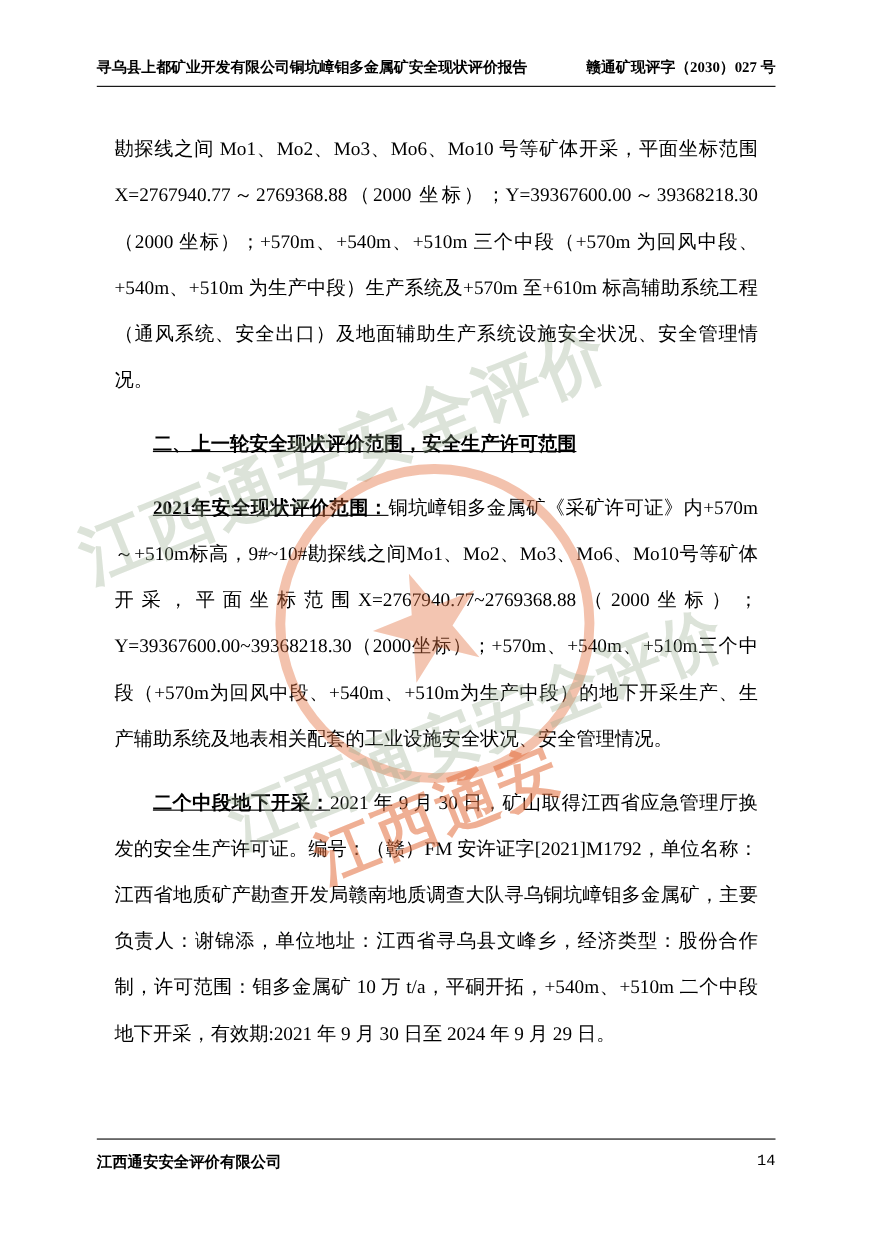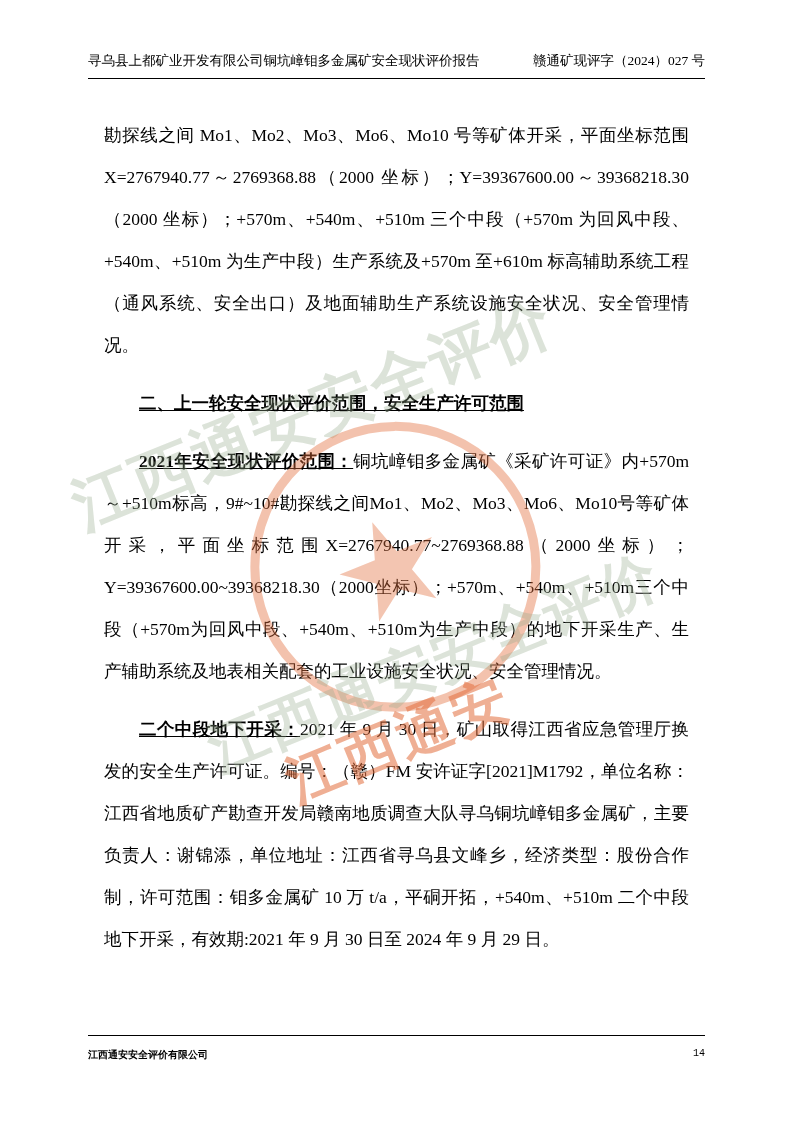--- a/index.html
+++ b/index.html
@@ -21,21 +21,21 @@
   
   .header {
     position: absolute;
     top: 52px;
     left: 88px;
     right: 88px;
     display: flex;
     justify-content: space-between;
     align-items: center;
     font-size: 13.5px;
-    font-weight: normal;
+    font-weight: bold;
     letter-spacing: 0px;
   }
   .header-left { white-space: nowrap; }
   .header-right { white-space: nowrap; }
   .header-rule {
     position: absolute;
     top: 78px;
     left: 88px;
     right: 88px;
     height: 1px;
@@ -59,21 +59,21 @@
   }
   .indent2 { text-indent: 2em; }
   .bold { font-weight: bold; text-decoration: underline; }
 
   
   .footer {
     position: absolute;
     bottom: 56px;
     left: 88px;
     right: 88px;
-    font-size: 10px;
+    font-size: 14px;
     font-weight: bold;
   }
   .footer-rule {
     position: absolute;
     bottom: 86px;
     left: 88px;
     right: 88px;
     height: 1px;
     background: #000;
   }
@@ -164,21 +164,21 @@
     letter-spacing: 3px;
   }
 </style>
 </head>
 <body>
 
 <div class="page">
 
   <div class="header">
     <span class="header-left">寻乌县上都矿业开发有限公司铜坑嶂钼多金属矿安全现状评价报告</span>
-    <span class="header-right">赣通矿现评字（2024）027 号</span>
+    <span class="header-right">赣通矿现评字（2030）027 号</span>
   </div>
   <div class="header-rule"></div>
 
   <div class="watermark">
     <div class="wm-inner">
       <div class="wm-text-top">江西通安安全评价</div>
       <div class="wm-ring"></div>
       <div class="wm-star">★</div>
       <div class="wm-text-bottom">江西通安安全评价</div>
       <div class="wm-text-center">江西通安</div>

